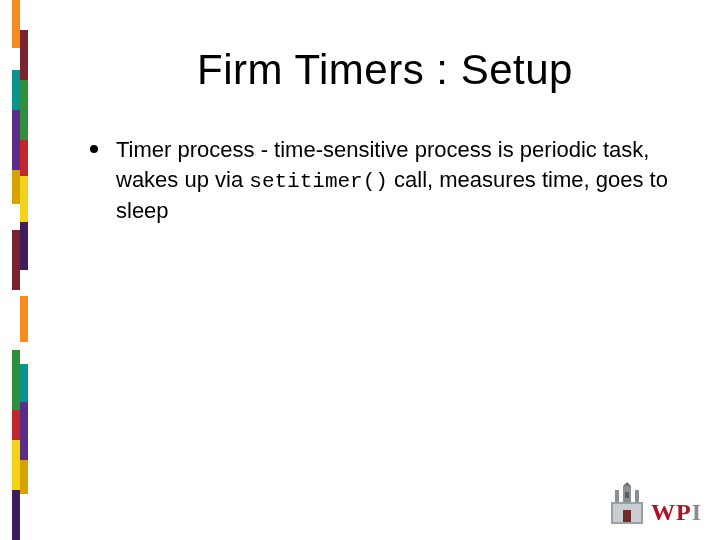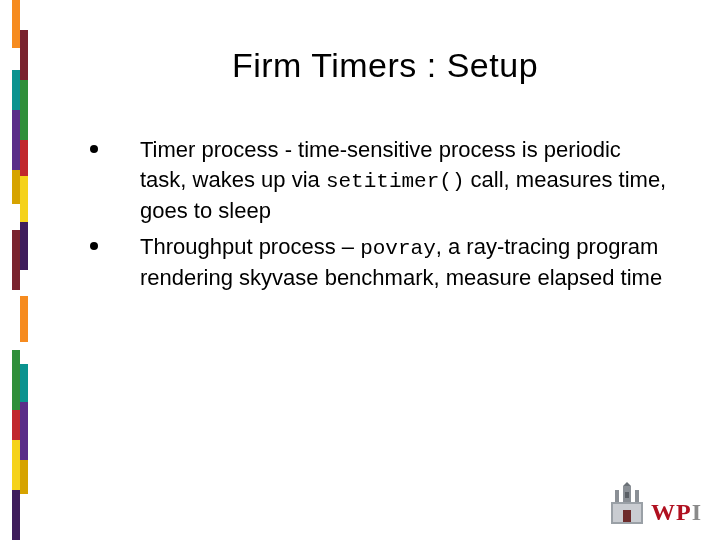--- a/index.html
+++ b/index.html
@@ -41,21 +41,21 @@
   .c-red     { background: #c1272d; }
   .c-yellow  { background: #f5d21a; }
   .c-dpurple { background: #3f1d5c; }
 
   .title {
     position: absolute;
     top: 46px;
     left: 90px;
     right: 40px;
     text-align: center;
-    font-size: 34px;
+    font-size: 42px;
     font-weight: normal;
     letter-spacing: 0.5px;
   }
 
   .content {
     position: absolute;
     top: 135px;
     left: 90px;
     right: 50px;
   }
@@ -69,21 +69,20 @@
     height: 8px;
     border-radius: 50%;
     background: #000;
     margin-top: 10px;
     margin-right: 18px;
     flex: 0 0 auto;
   }
   .bullet-text {
     font-size: 22px;
     line-height: 1.35;
-    margin-left: 24px;
   }
   .bullet-text .mono {
     font-family: "Courier New", Courier, monospace;
     font-size: 21px;
   }
 
   .logo {
     position: absolute;
     right: 18px;
     bottom: 14px;
@@ -145,26 +144,20 @@
 
 <div class="content">
 
   <div class="bullet-row">
     <div class="dot"></div>
     <div class="bullet-text">
       <span>Timer process - time-sensitive process is periodic task, wakes up via </span><span class="mono">setitimer()</span><span> call, measures time, goes to sleep</span>
     </div>
   </div>
 
-  <div class="bullet-row">
-    <div class="dot"></div>
-    <div class="bullet-text">
-      <span>Throughput process – </span><span class="mono">povray</span><span>, a ray-tracing program rendering skyvase benchmark, measure elapsed time</span>
-    </div>
-  </div>
 
 
 </div>
 
 <div class="logo">
   <svg class="logo-crest" viewBox="0 0 36 44">
     <rect x="2" y="20" width="32" height="22" fill="#9aa0a6"></rect>
     <rect x="4" y="22" width="28" height="18" fill="#c9ccd1"></rect>
     <rect x="14" y="28" width="8" height="12" fill="#6d2b2b"></rect>
     <polygon points="6,20 6,8 10,8 10,20" fill="#8a8f95"></polygon>

